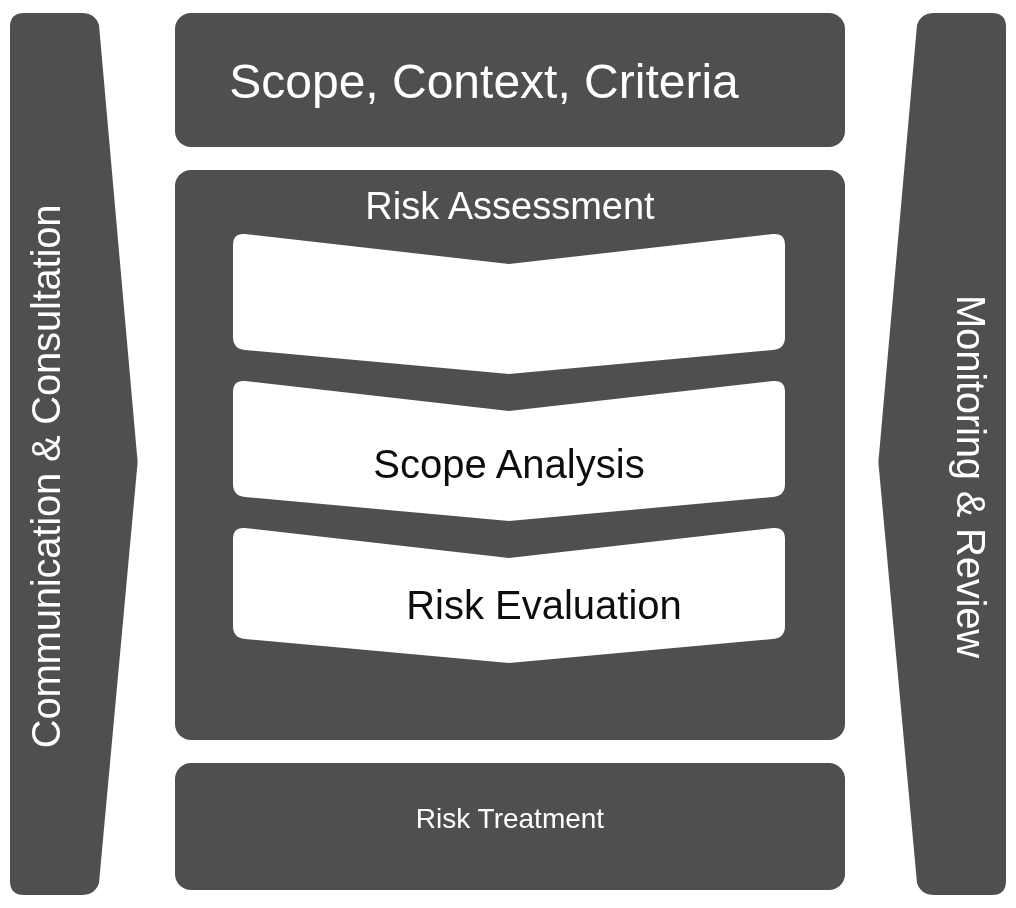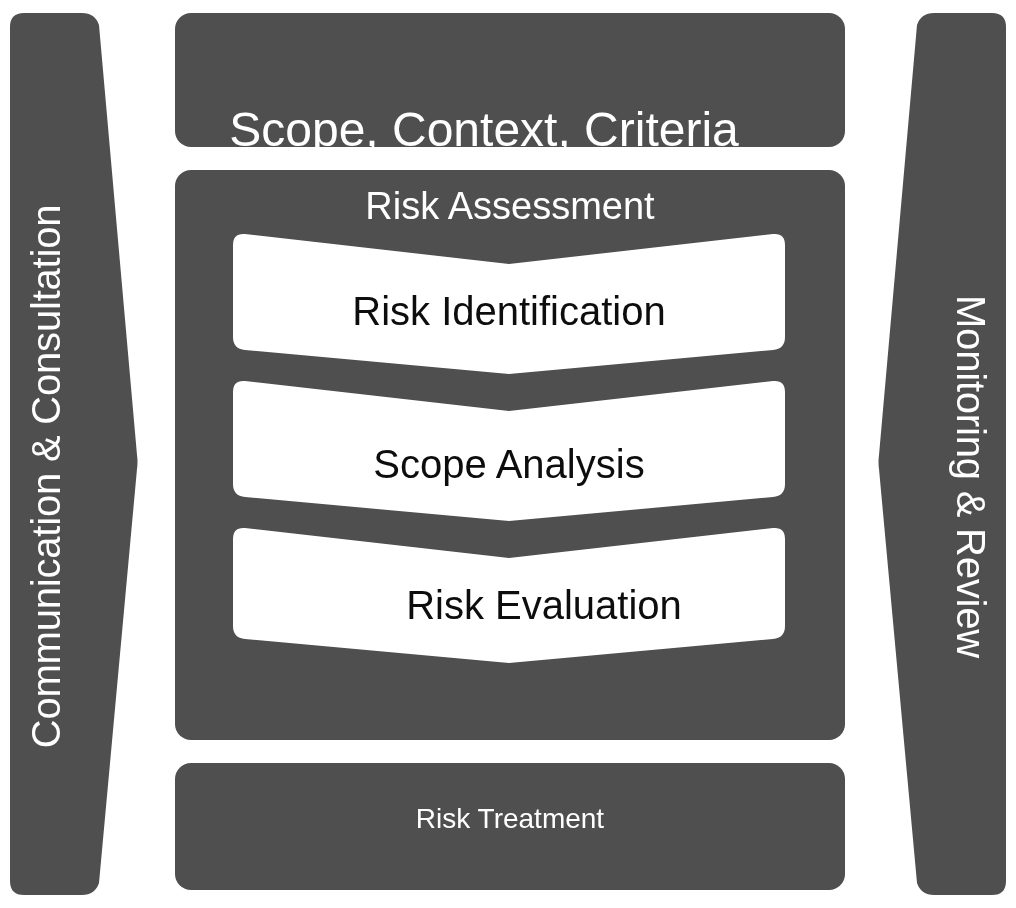--- a/index.html
+++ b/index.html
@@ -66,21 +66,20 @@
     text-align: center;
     white-space: nowrap;
     font-family: "Liberation Sans", sans-serif;
     font-weight: 400;
   }
   #label-scope {
     left: 175px;
     top: 54px;
     width: 618px;
     font-size: 48px;
-    margin-top: 48px;
   }
   #label-risk-assessment {
     left: 175px;
     top: 185px;
     width: 670px;
     font-size: 38px;
     text-align: center;
   }
   #label-risk-treatment {
     left: 175px;
@@ -179,21 +178,20 @@
   <div class="text-layer">
 
     <div class="side-label" id="label-communication">Communication &amp; Consultation</div>
 
     <div class="side-label" id="label-monitoring">Monitoring &amp; Review</div>
 
     <div class="box-label" id="label-scope">Scope, Context, Criteria</div>
 
     <div class="box-label" id="label-risk-assessment">Risk Assessment</div>
 
-    <div class="chevron-label" id="label-risk-identification">Risk Identification</div>
 
     <div class="chevron-label" id="label-risk-analysis">Scope Analysis</div>
 
     <div class="chevron-label" id="label-risk-evaluation">Risk Evaluation</div>
 
     <div class="box-label" id="label-risk-treatment">Risk Treatment</div>
 
   </div>
 </div>
 

